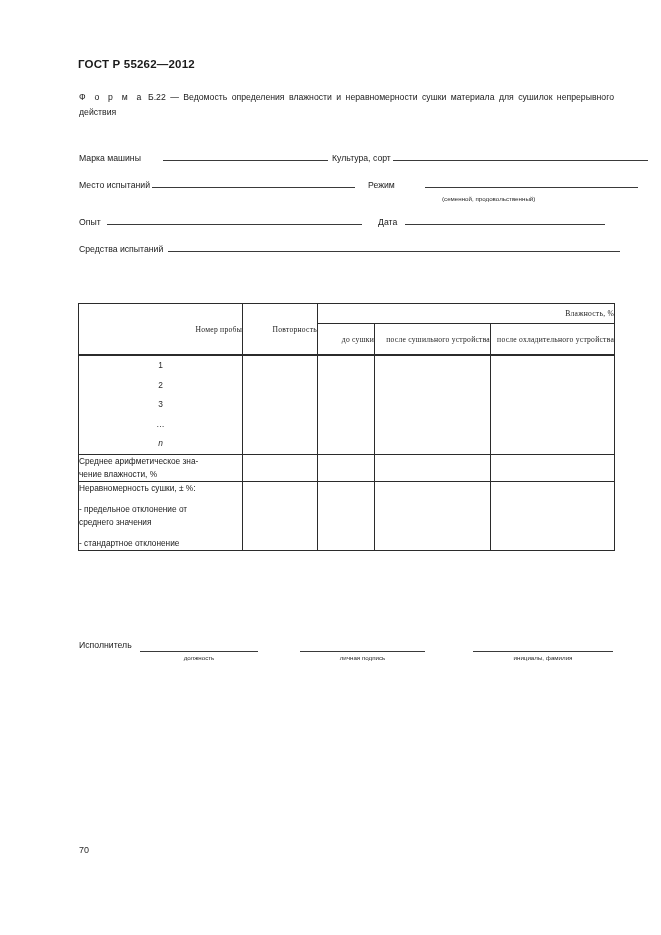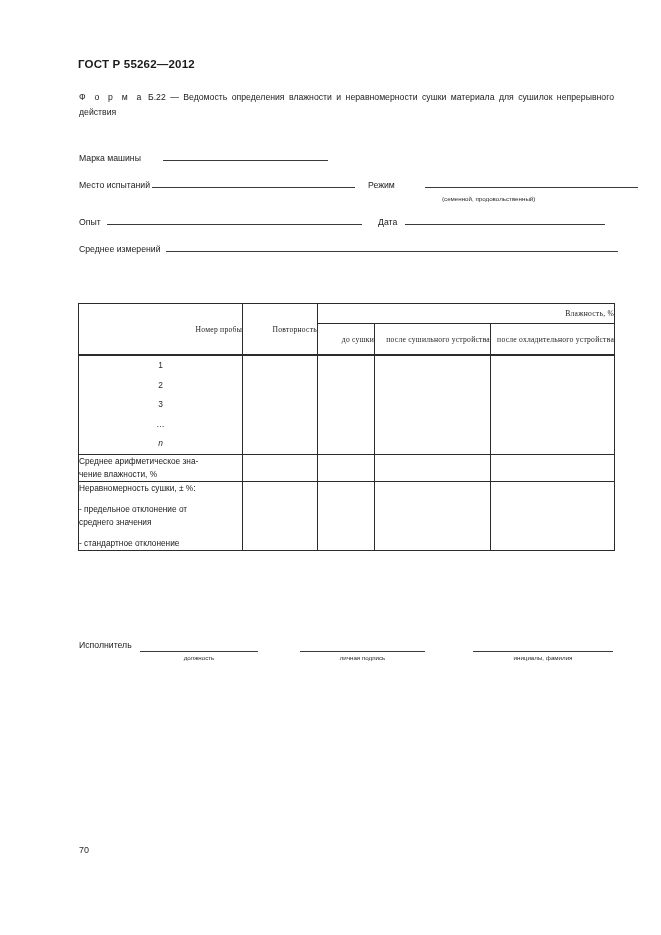--- a/index.html
+++ b/index.html
@@ -184,20 +184,24 @@
     <span>Ведомость определения влажности и неравномерности сушки материала для сушилок непрерывного действия</span>
   </div>
 
   <div class="fields">
 
     <div class="field-row">
       <div class="fld" style="left:0;gap:15px;">
         <span class="lbl">Марка машины</span>
         <span class="rule" style="width:165px; margin-left:7px;"></span>
       </div>
+      <div class="fld" style="left:253px;">
+        <span class="lbl">Культура, сорт</span>
+        <span class="rule" style="width:255px; margin-left:2px;"></span>
+      </div>
     </div>
 
     <div class="field-row tall">
       <div class="fld" style="left:0;">
         <span class="lbl">Место испытаний</span>
         <span class="rule" style="width:203px; margin-left:2px;"></span>
       </div>
       <div class="fld" style="left:289px;gap:28px;">
         <span class="lbl">Режим</span>
         <span class="rule" style="width:213px; margin-left:2px;"></span>
@@ -211,21 +215,21 @@
         <span class="rule" style="width:255px; margin-left:6px;"></span>
       </div>
       <div class="fld" style="left:299px;">
         <span class="lbl">Дата</span>
         <span class="rule" style="width:200px; margin-left:8px;"></span>
       </div>
     </div>
 
     <div class="field-row">
       <div class="fld" style="left:0;">
-        <span class="lbl">Среднее измерений</span>
+        <span class="lbl">Средства испытаний</span>
         <span class="rule" style="width:452px; margin-left:5px;"></span>
       </div>
     </div>
   </div>
 
   <div class="tbl-wrap">
     <table class="grid">
       <colgroup>
         <col style="width:164px;">
         <col style="width:75px;">

